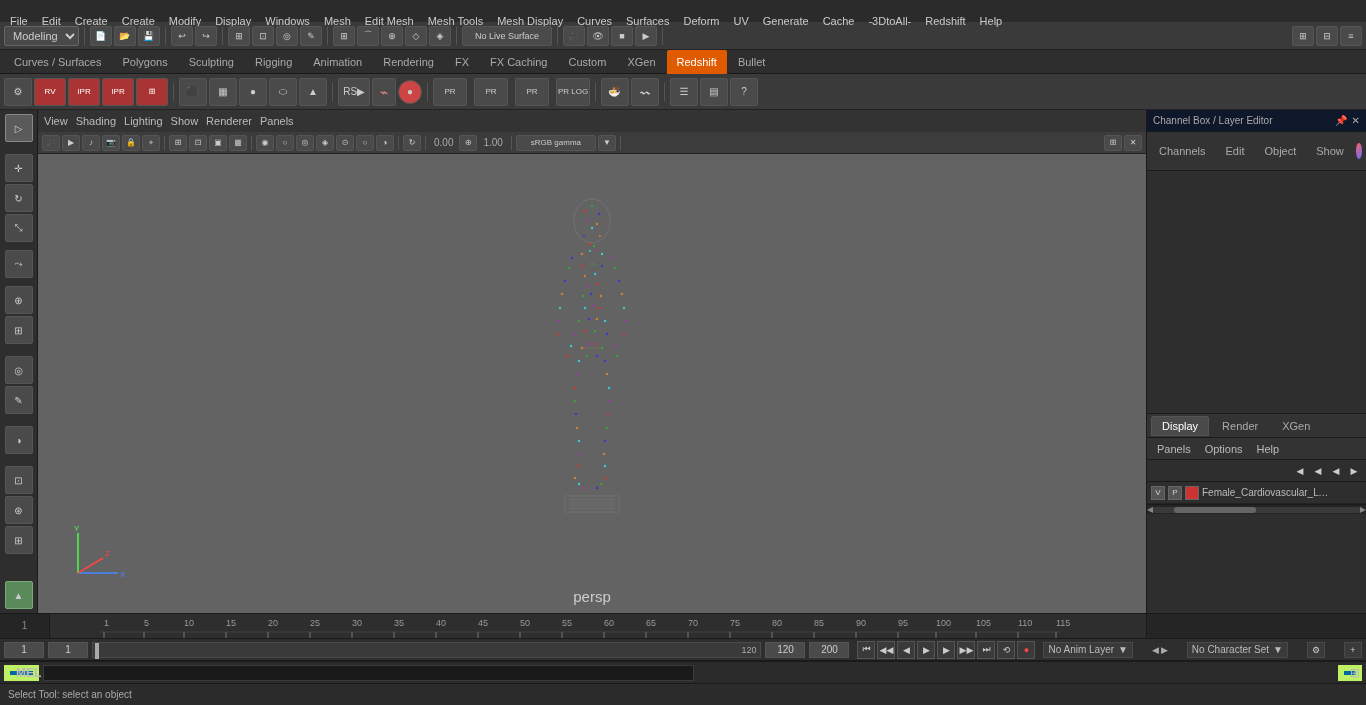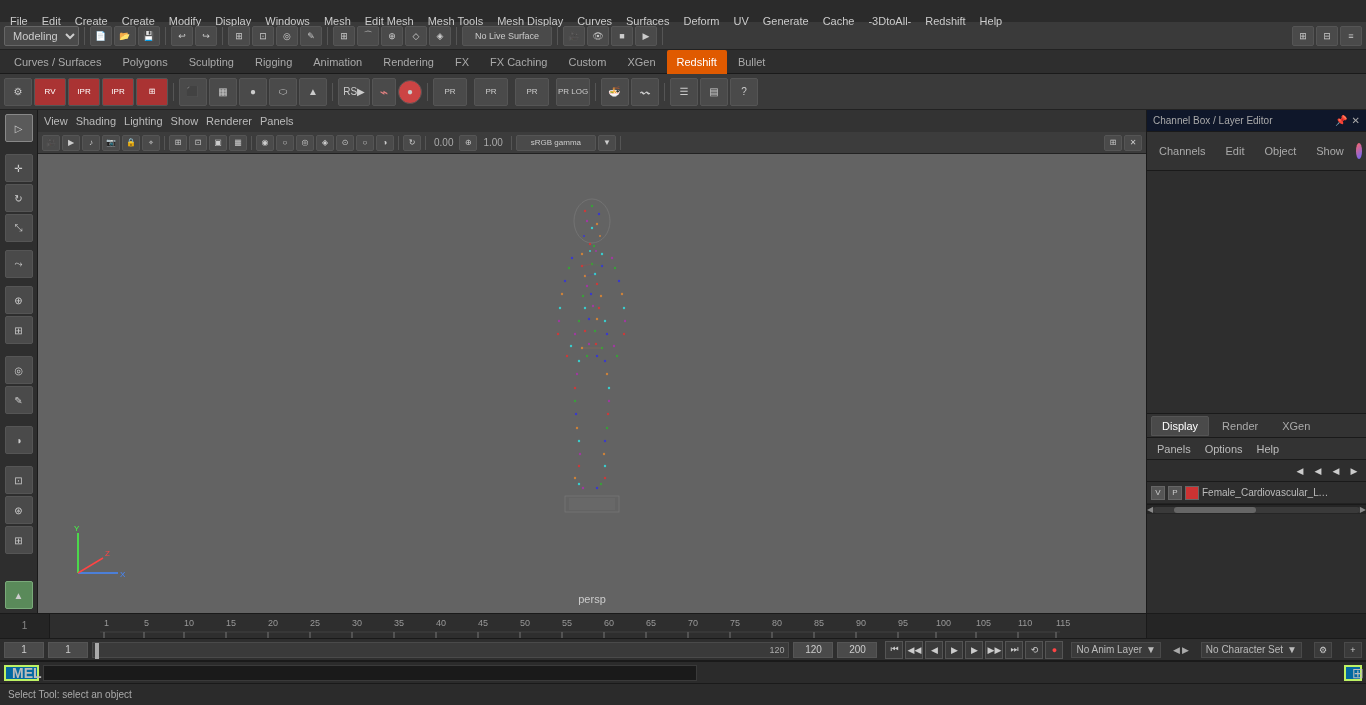--- a/index.html
+++ b/index.html
@@ -207,21 +207,21 @@
       height: calc(100% - 44px);
       background: #636363;
       position: relative;
     }
     #viewport-label {
       position: absolute;
       bottom: 8px;
       left: 50%;
       transform: translateX(-50%);
       color: #ccc;
-      font-size: 11px;
+      font-size: 15px;
     }
 
     
     #right-panel {
       width: 220px;
       background: #2e2e2e;
       display: flex;
       flex-direction: column;
       border-left: 1px solid #1a1a1a;
     }
@@ -414,23 +414,23 @@
       display: flex;
       align-items: center;
       height: 22px;
       background: #2b2b2b;
       padding: 0 4px;
       gap: 4px;
       border-top: 1px solid #1a1a1a;
     }
     .status-field {
       background: #0369a1;
-      border: 2px solid #bef264;
+      border: 6px solid #bef264;
       padding: 1px 6px;
-      font-size: 14px;
+      font-size: 12px;
       color: #bbb;
       height: 16px;
       display: flex;
       align-items: center;
     }
     #mel-field {
       flex: 1;
       background: #1a1a1a;
       border: 1px solid #3a3a3a;
       padding: 1px 6px;
@@ -946,21 +946,21 @@
     <div class="pb-btn">⏮</div>
     <div class="pb-btn">◀◀</div>
     <div class="pb-btn">◀</div>
     <div class="pb-btn">▶</div>
     <div class="pb-btn">▶</div>
     <div class="pb-btn">▶▶</div>
     <div class="pb-btn">⏭</div>
     <div class="pb-btn">⟲</div>
     <div class="pb-btn" style="color:#ff4444;">●</div>
   </div>
-  <div style="margin-left:4px;display:flex;gap:12px;align-items:center;">
+  <div style="margin-left:4px;display:flex;gap:19px;align-items:center;">
     <div class="anim-dropdown">
       <span>No Anim Layer</span>
       <span>▼</span>
     </div>
     <div style="display:flex;align-items:center;gap:2px;">
       <span style="font-size:9px;cursor:pointer;color:#aaa;">◀</span>
       <span style="font-size:9px;cursor:pointer;color:#aaa;">▶</span>
     </div>
     <div class="anim-dropdown">
       <span>No Character Set</span>

